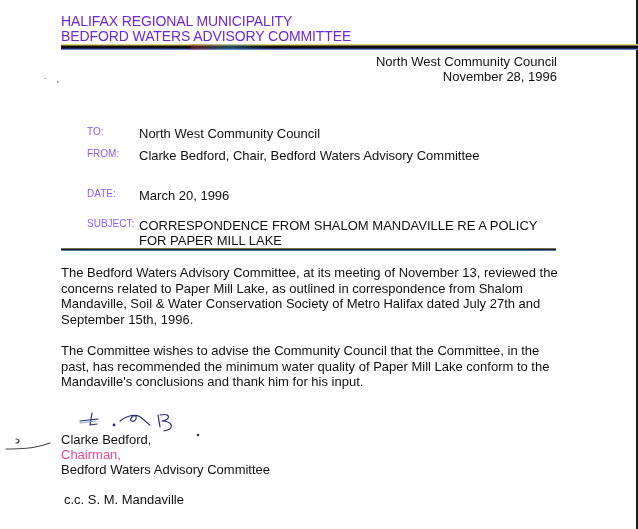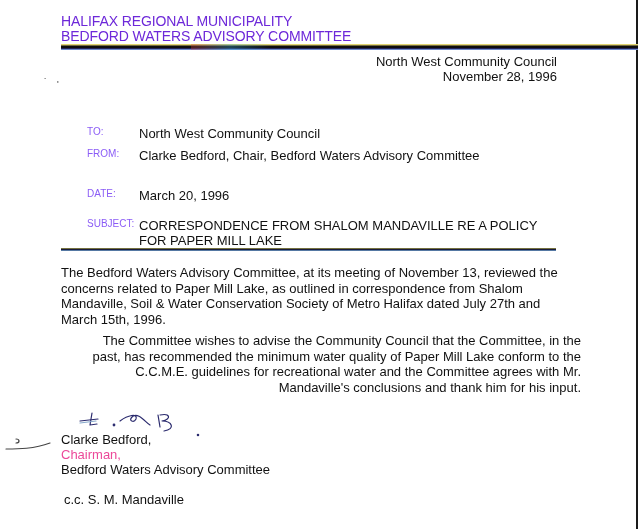--- a/index.html
+++ b/index.html
@@ -38,21 +38,21 @@
     .row-subj { top: 218px; }
     .row-subj2 { top: 233px; }
     .rule-subj {
       position: absolute; left: 61px; top: 248px; width: 495px; height: 3px;
       background: linear-gradient(180deg, #d9d26d 0px, #111 1px, #1e2466 2px, #8dcde0 3px);
     }
     .para {
       position: absolute; left: 61px; width: 520px; font-size: 13px; line-height: 15.5px; color: #111;
     }
     .para1 { top: 265px; }
-    .para2 { top: 333px; text-align: right; }
+    .para2 { top: 343px; }
     .para .line { display: block; white-space: nowrap; }
 
     .sig { position: absolute; }
     .sig-name { position: absolute; left: 61px; top: 432px; font-size: 13px; color: #111; }
     .sig-title { position: absolute; left: 61px; top: 447px; font-size: 13px; color: #ec4899; }
     .sig-org { position: absolute; left: 61px; top: 462px; font-size: 13px; color: #111; }
     .cc { position: absolute; left: 64px; top: 492px; font-size: 13px; color: #111; }
   </style>
 </head>
 <body>
@@ -80,27 +80,26 @@
 
 <div class="lbl row-subj">SUBJECT:</div>
 <div class="val row-subj">CORRESPONDENCE FROM SHALOM MANDAVILLE RE A POLICY</div>
 <div class="val row-subj2">FOR PAPER MILL LAKE</div>
 <div class="rule-subj"></div>
 
 <div class="para para1">
   <span class="line">The Bedford Waters Advisory Committee, at its meeting of November 13, reviewed the</span>
   <span class="line">concerns related to Paper Mill Lake, as outlined in correspondence from Shalom</span>
   <span class="line">Mandaville, Soil &amp; Water Conservation Society of Metro Halifax dated July 27th and</span>
-  <span class="line">March 15th, 1996.</span>
+  <span class="line">September 15th, 1996.</span>
 </div>
 
 <div class="para para2">
   <span class="line">The Committee wishes to advise the Community Council that the Committee, in the</span>
   <span class="line">past, has recommended the minimum water quality of Paper Mill Lake conform to the</span>
-  <span class="line">C.C.M.E. guidelines for recreational water and the Committee agrees with Mr.</span>
   <span class="line">Mandaville's conclusions and thank him for his input.</span>
 </div>
 
 <svg class="sig" style="left:0; top:405px;" width="220" height="60" viewBox="0 0 220 60">
   <g fill="none" stroke="#2b2b6e" stroke-width="1.2" stroke-linecap="round" stroke-linejoin="round">
     <path d="M80 16 L98 14"></path>
     <path d="M92 8 L90 20 L97 19"></path>
     <path d="M80 18 L96 16" stroke="#8ac"></path>
     <circle cx="114" cy="20" r="0.8" fill="#2b2b6e"></circle>
     <path d="M120 16 C128 10 138 8 136 14 C134 18 128 16 132 12 C138 6 146 18 150 20"></path>

